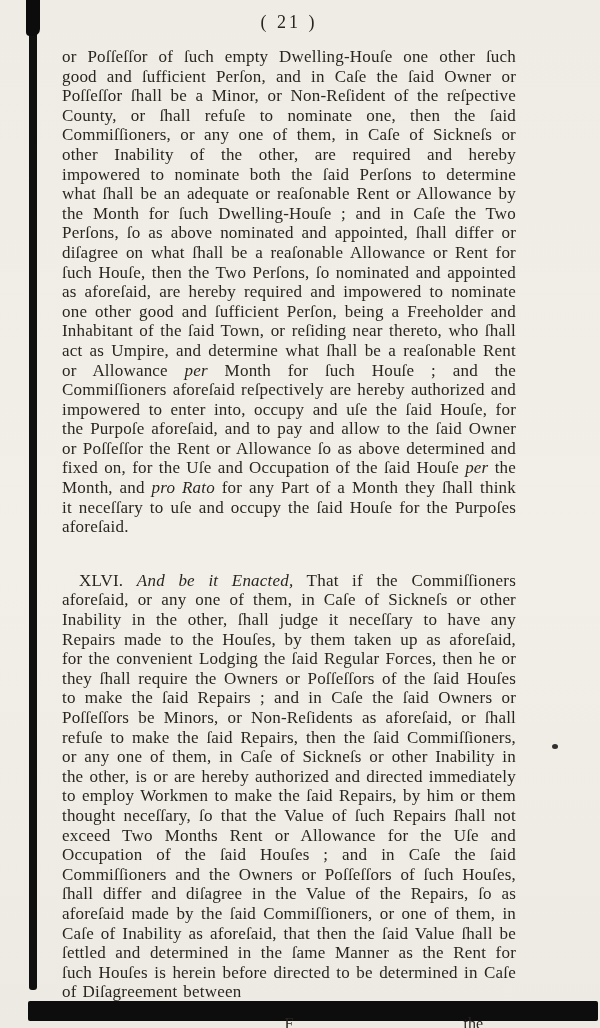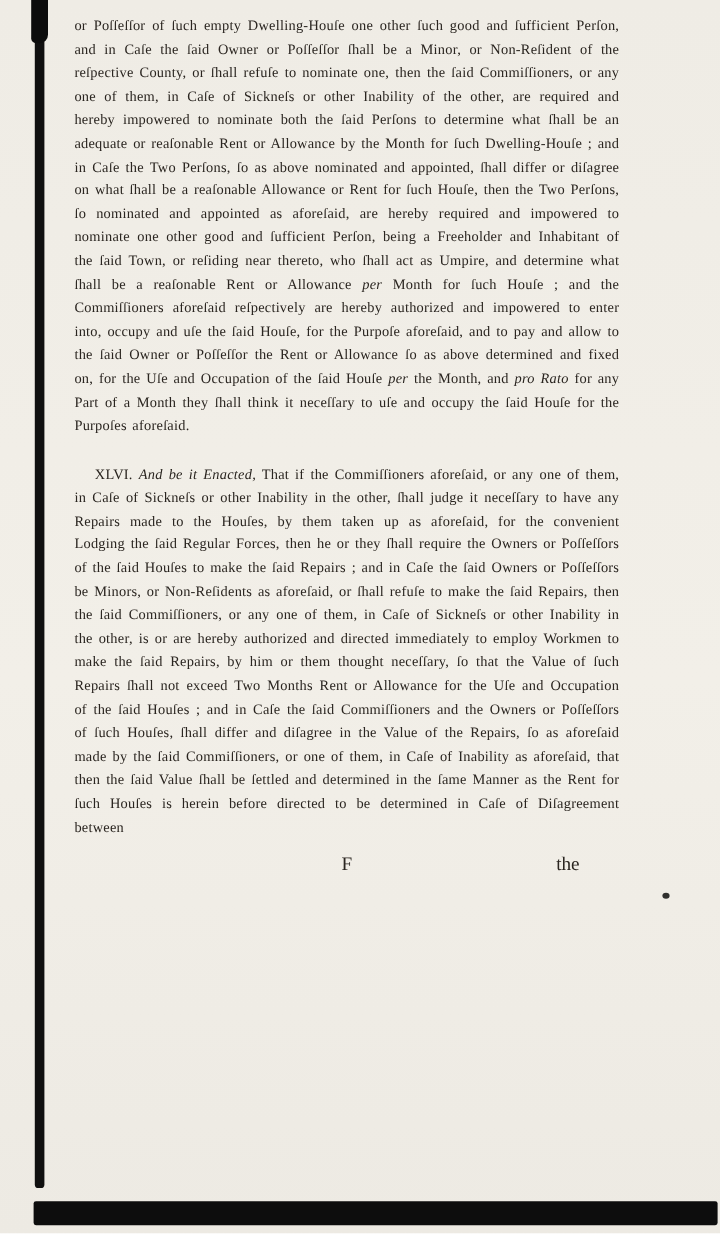--- a/index.html
+++ b/index.html
@@ -53,27 +53,27 @@
     color: #2a2520;
   }
   .pagenum {
     text-align: center;
     font-size: 18px;
     letter-spacing: 3px;
     margin: 0 0 14px 0;
   }
   .para {
     margin: 0;
-    font-size: 12px;
+    font-size: 17px;
     line-height: 19.6px;
     text-align: justify;
     word-spacing: 1.5px;
     letter-spacing: 0.2px;
   }
-  .para + .para { margin-top: 21px; }
+  .para + .para { margin-top: 34px; }
   .para.indent { text-indent: 17px; }
   .para em { font-style: italic; }
   .footline {
     position: relative;
     margin-top: 13px;
     height: 22px;
     font-size: 16px;
   }
   .sig {
     position: absolute;
@@ -89,20 +89,21 @@
 <body>
 
 <div class="sheet">
 
   <div class="left-bar"></div>
   <div class="corner-blob"></div>
   <div class="bottom-bar"></div>
   <div class="ink-dot"></div>
 
   <div class="textcol">
+    <div class="pagenum">( 21 )</div>
     <div>
         <p class="para"><span>or Poſſeſſor of ſuch empty Dwelling-Houſe one other ſuch good and ſufficient Perſon, and in Caſe the ſaid Owner or Poſſeſſor ſhall be a Minor, or Non-Reſident of the reſpective County, or ſhall refuſe to nominate one, then the ſaid Commiſſioners, or any one of them, in Caſe of Sickneſs or other Inability of the other, are required and hereby impowered to nominate both the ſaid Perſons to determine what ſhall be an adequate or reaſonable Rent or Allowance by the Month for ſuch Dwelling-Houſe ; and in Caſe the Two Perſons, ſo as above nominated and appointed, ſhall differ or diſagree on what ſhall be a reaſonable Allowance or Rent for ſuch Houſe, then the Two Perſons, ſo nominated and appointed as aforeſaid, are hereby required and impowered to nominate one other good and ſufficient Perſon, being a Freeholder and Inhabitant of the ſaid Town, or reſiding near thereto, who ſhall act as Umpire, and determine what ſhall be a reaſonable Rent or Allowance </span><em>per</em><span> Month for ſuch Houſe ; and the Commiſſioners aforeſaid reſpectively are hereby authorized and impowered to enter into, occupy and uſe the ſaid Houſe, for the Purpoſe aforeſaid, and to pay and allow to the ſaid Owner or Poſſeſſor the Rent or Allowance ſo as above determined and fixed on, for the Uſe and Occupation of the ſaid Houſe </span><em>per</em><span> the Month, and </span><em>pro Rato</em><span> for any Part of a Month they ſhall think it neceſſary to uſe and occupy the ſaid Houſe for the Purpoſes aforeſaid.</span></p>
         <p class="para indent"><span>XLVI. </span><em>And be it Enacted,</em><span> That if the Commiſſioners aforeſaid, or any one of them, in Caſe of Sickneſs or other Inability in the other, ſhall judge it neceſſary to have any Repairs made to the Houſes, by them taken up as aforeſaid, for the convenient Lodging the ſaid Regular Forces, then he or they ſhall require the Owners or Poſſeſſors of the ſaid Houſes to make the ſaid Repairs ; and in Caſe the ſaid Owners or Poſſeſſors be Minors, or Non-Reſidents as aforeſaid, or ſhall refuſe to make the ſaid Repairs, then the ſaid Commiſſioners, or any one of them, in Caſe of Sickneſs or other Inability in the other, is or are hereby authorized and directed immediately to employ Workmen to make the ſaid Repairs, by him or them thought neceſſary, ſo that the Value of ſuch Repairs ſhall not exceed Two Months Rent or Allowance for the Uſe and Occupation of the ſaid Houſes ; and in Caſe the ſaid Commiſſioners and the Owners or Poſſeſſors of ſuch Houſes, ſhall differ and diſagree in the Value of the Repairs, ſo as aforeſaid made by the ſaid Commiſſioners, or one of them, in Caſe of Inability as aforeſaid, that then the ſaid Value ſhall be ſettled and determined in the ſame Manner as the Rent for ſuch Houſes is herein before directed to be determined in Caſe of Diſagreement between</span></p>
       </div>
     <div class="footline">
       <span class="sig">F</span>
       <span class="catch">the</span>
     </div>
   </div>
 

